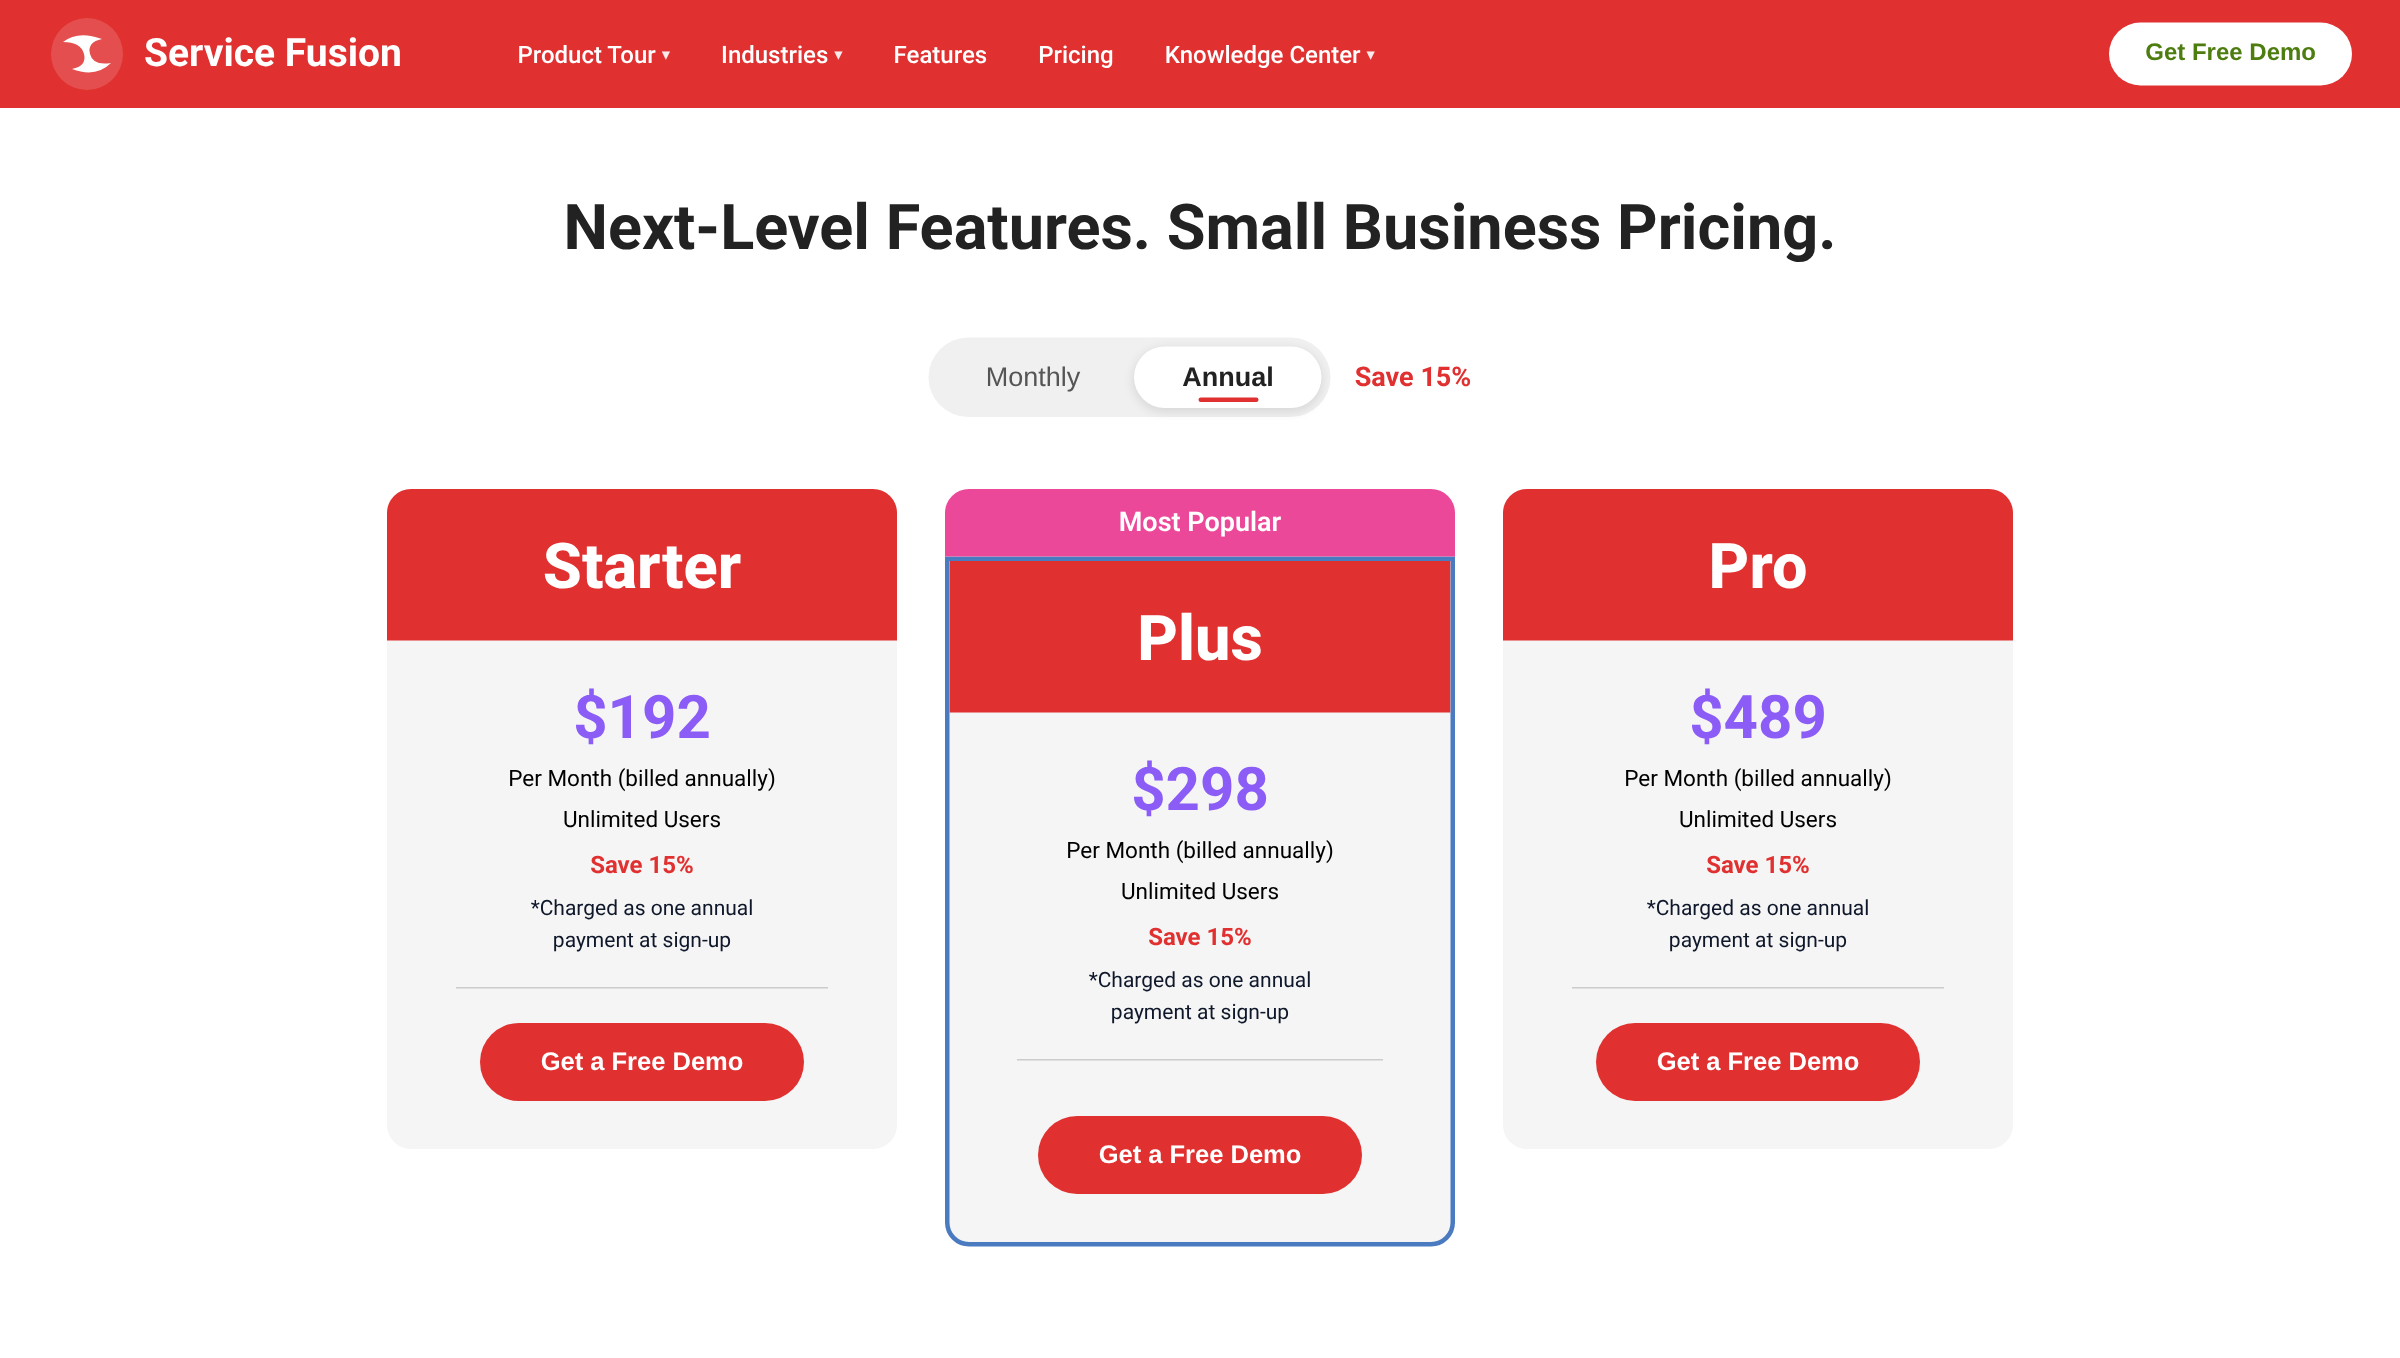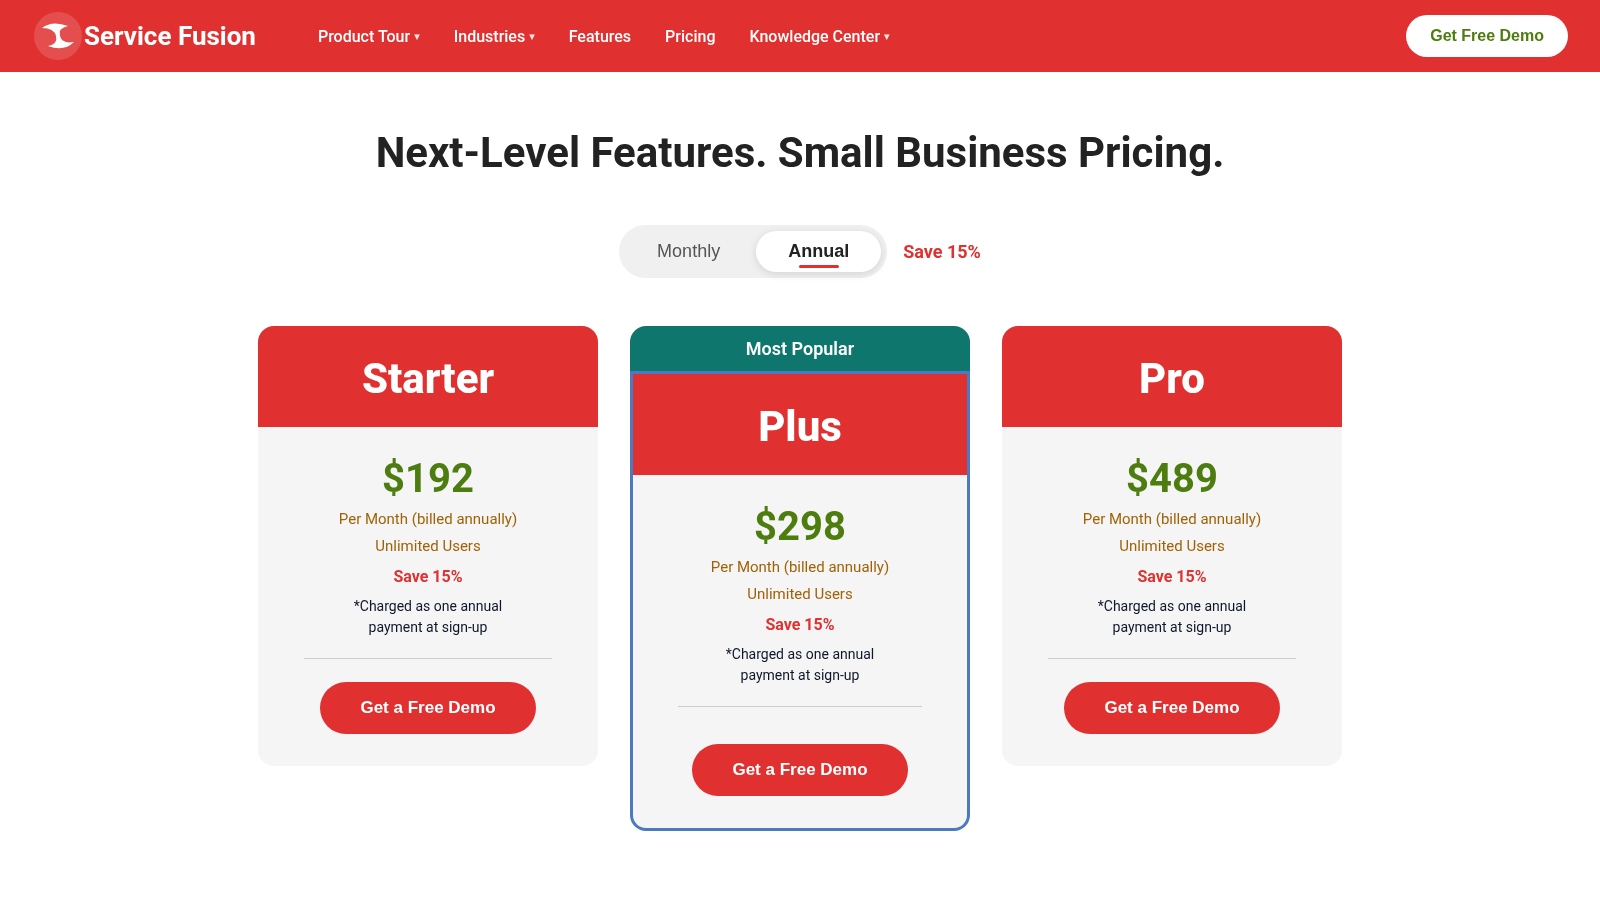--- a/index.html
+++ b/index.html
@@ -10,25 +10,26 @@
       background: #e03030;
       height: 72px;
       display: flex;
       align-items: center;
       padding: 0 32px;
       gap: 0;
     }
     .nav-logo {
       display: flex;
       align-items: center;
+      gap: 12px;
       color: #fff;
       font-size: 26px;
       font-weight: 700;
       text-decoration: none;
-      margin-right: 48px;
+      margin-right: 63px;
       white-space: nowrap;
     }
     .logo-icon {
       width: 52px;
       height: 52px;
     }
     .nav-links {
       display: flex;
       align-items: center;
       gap: 6px;
@@ -136,21 +137,21 @@
     }
 
     .card-wrapper {
       position: relative;
       display: flex;
       flex-direction: column;
       align-items: center;
     }
 
     .most-popular-badge {
-      background: #0f766e;
+      background: #ec4899;
       color: #fff;
       font-size: 18px;
       font-weight: 600;
       padding: 12px 56px;
       border-radius: 16px 16px 0 0;
       text-align: center;
       width: 100%;
       z-index: 2;
       position: relative;
     }
@@ -186,26 +187,26 @@
       padding: 28px 24px 24px;
       text-align: center;
       flex: 1;
       display: flex;
       flex-direction: column;
       align-items: center;
     }
     .price {
       font-size: 40px;
       font-weight: 700;
-      color: #4d7c0f;
+      color: #8b5cf6;
       margin-bottom: 6px;
     }
     .price-desc {
       font-size: 15px;
-      color: #a16207;
+      color: #000000;
       line-height: 1.5;
       margin-bottom: 4px;
     }
     .save-text {
       color: #e03030;
       font-size: 16px;
       font-weight: 700;
       margin: 6px 0;
     }
     .charge-note {

